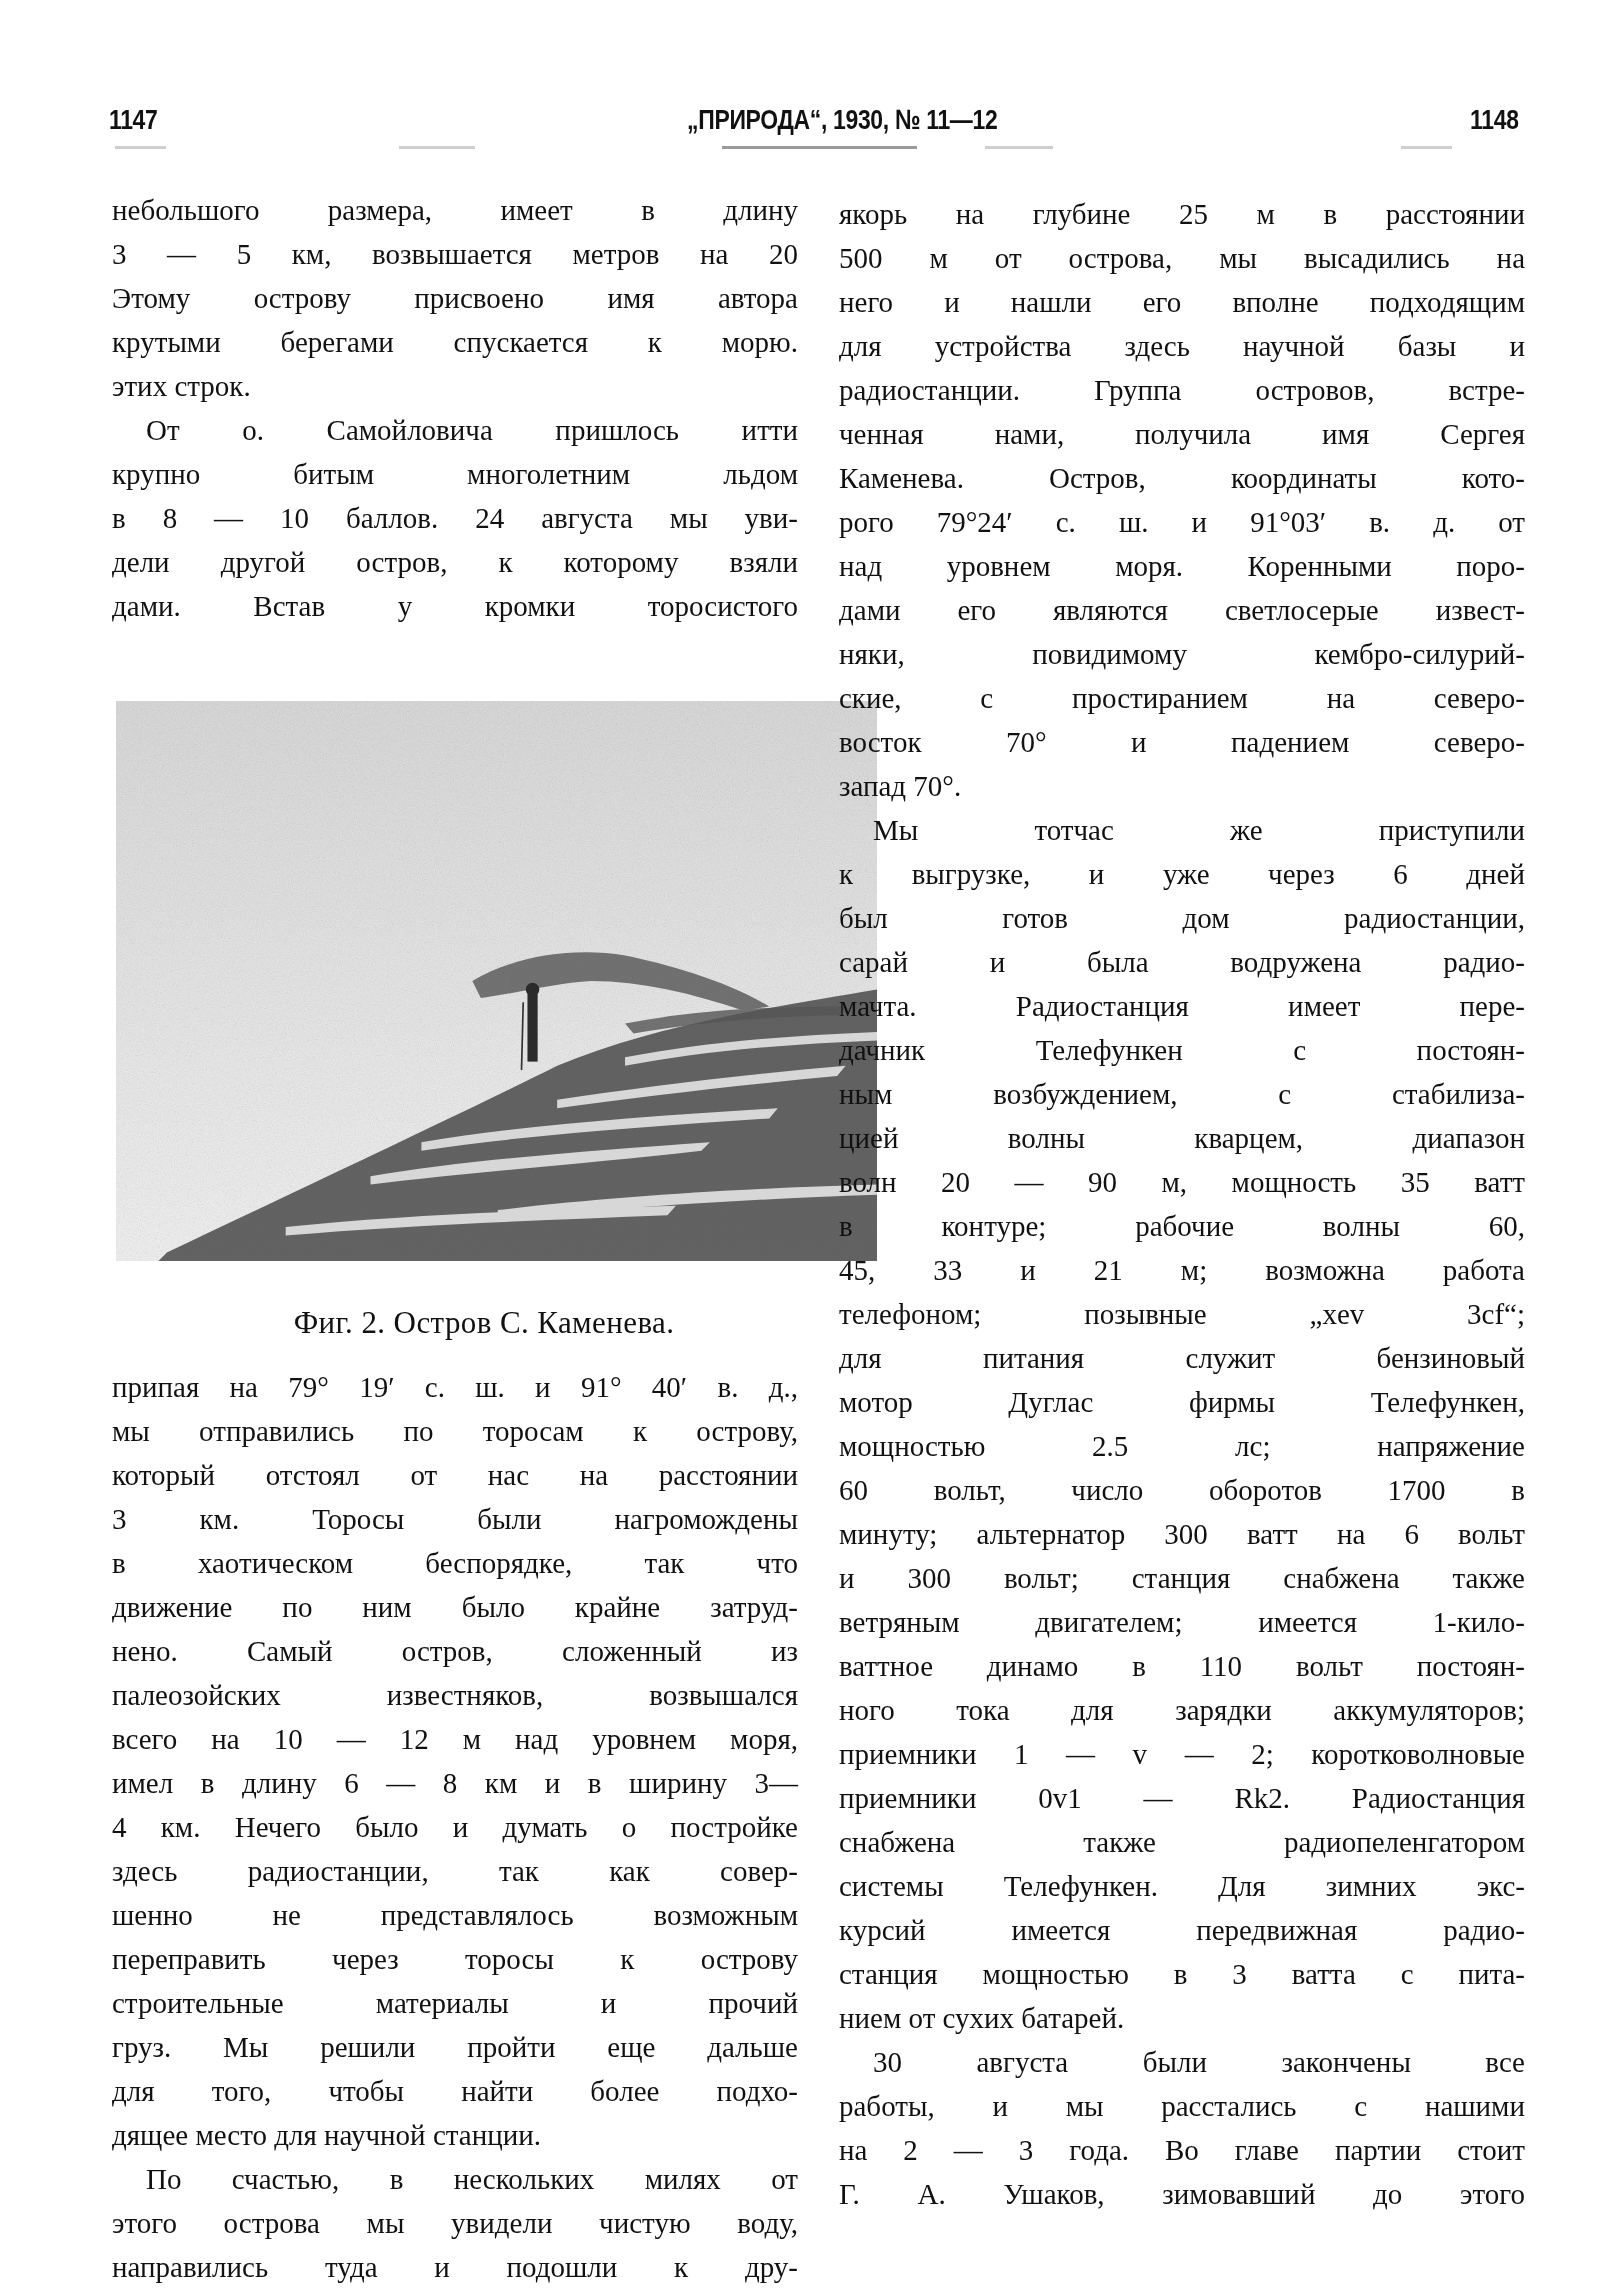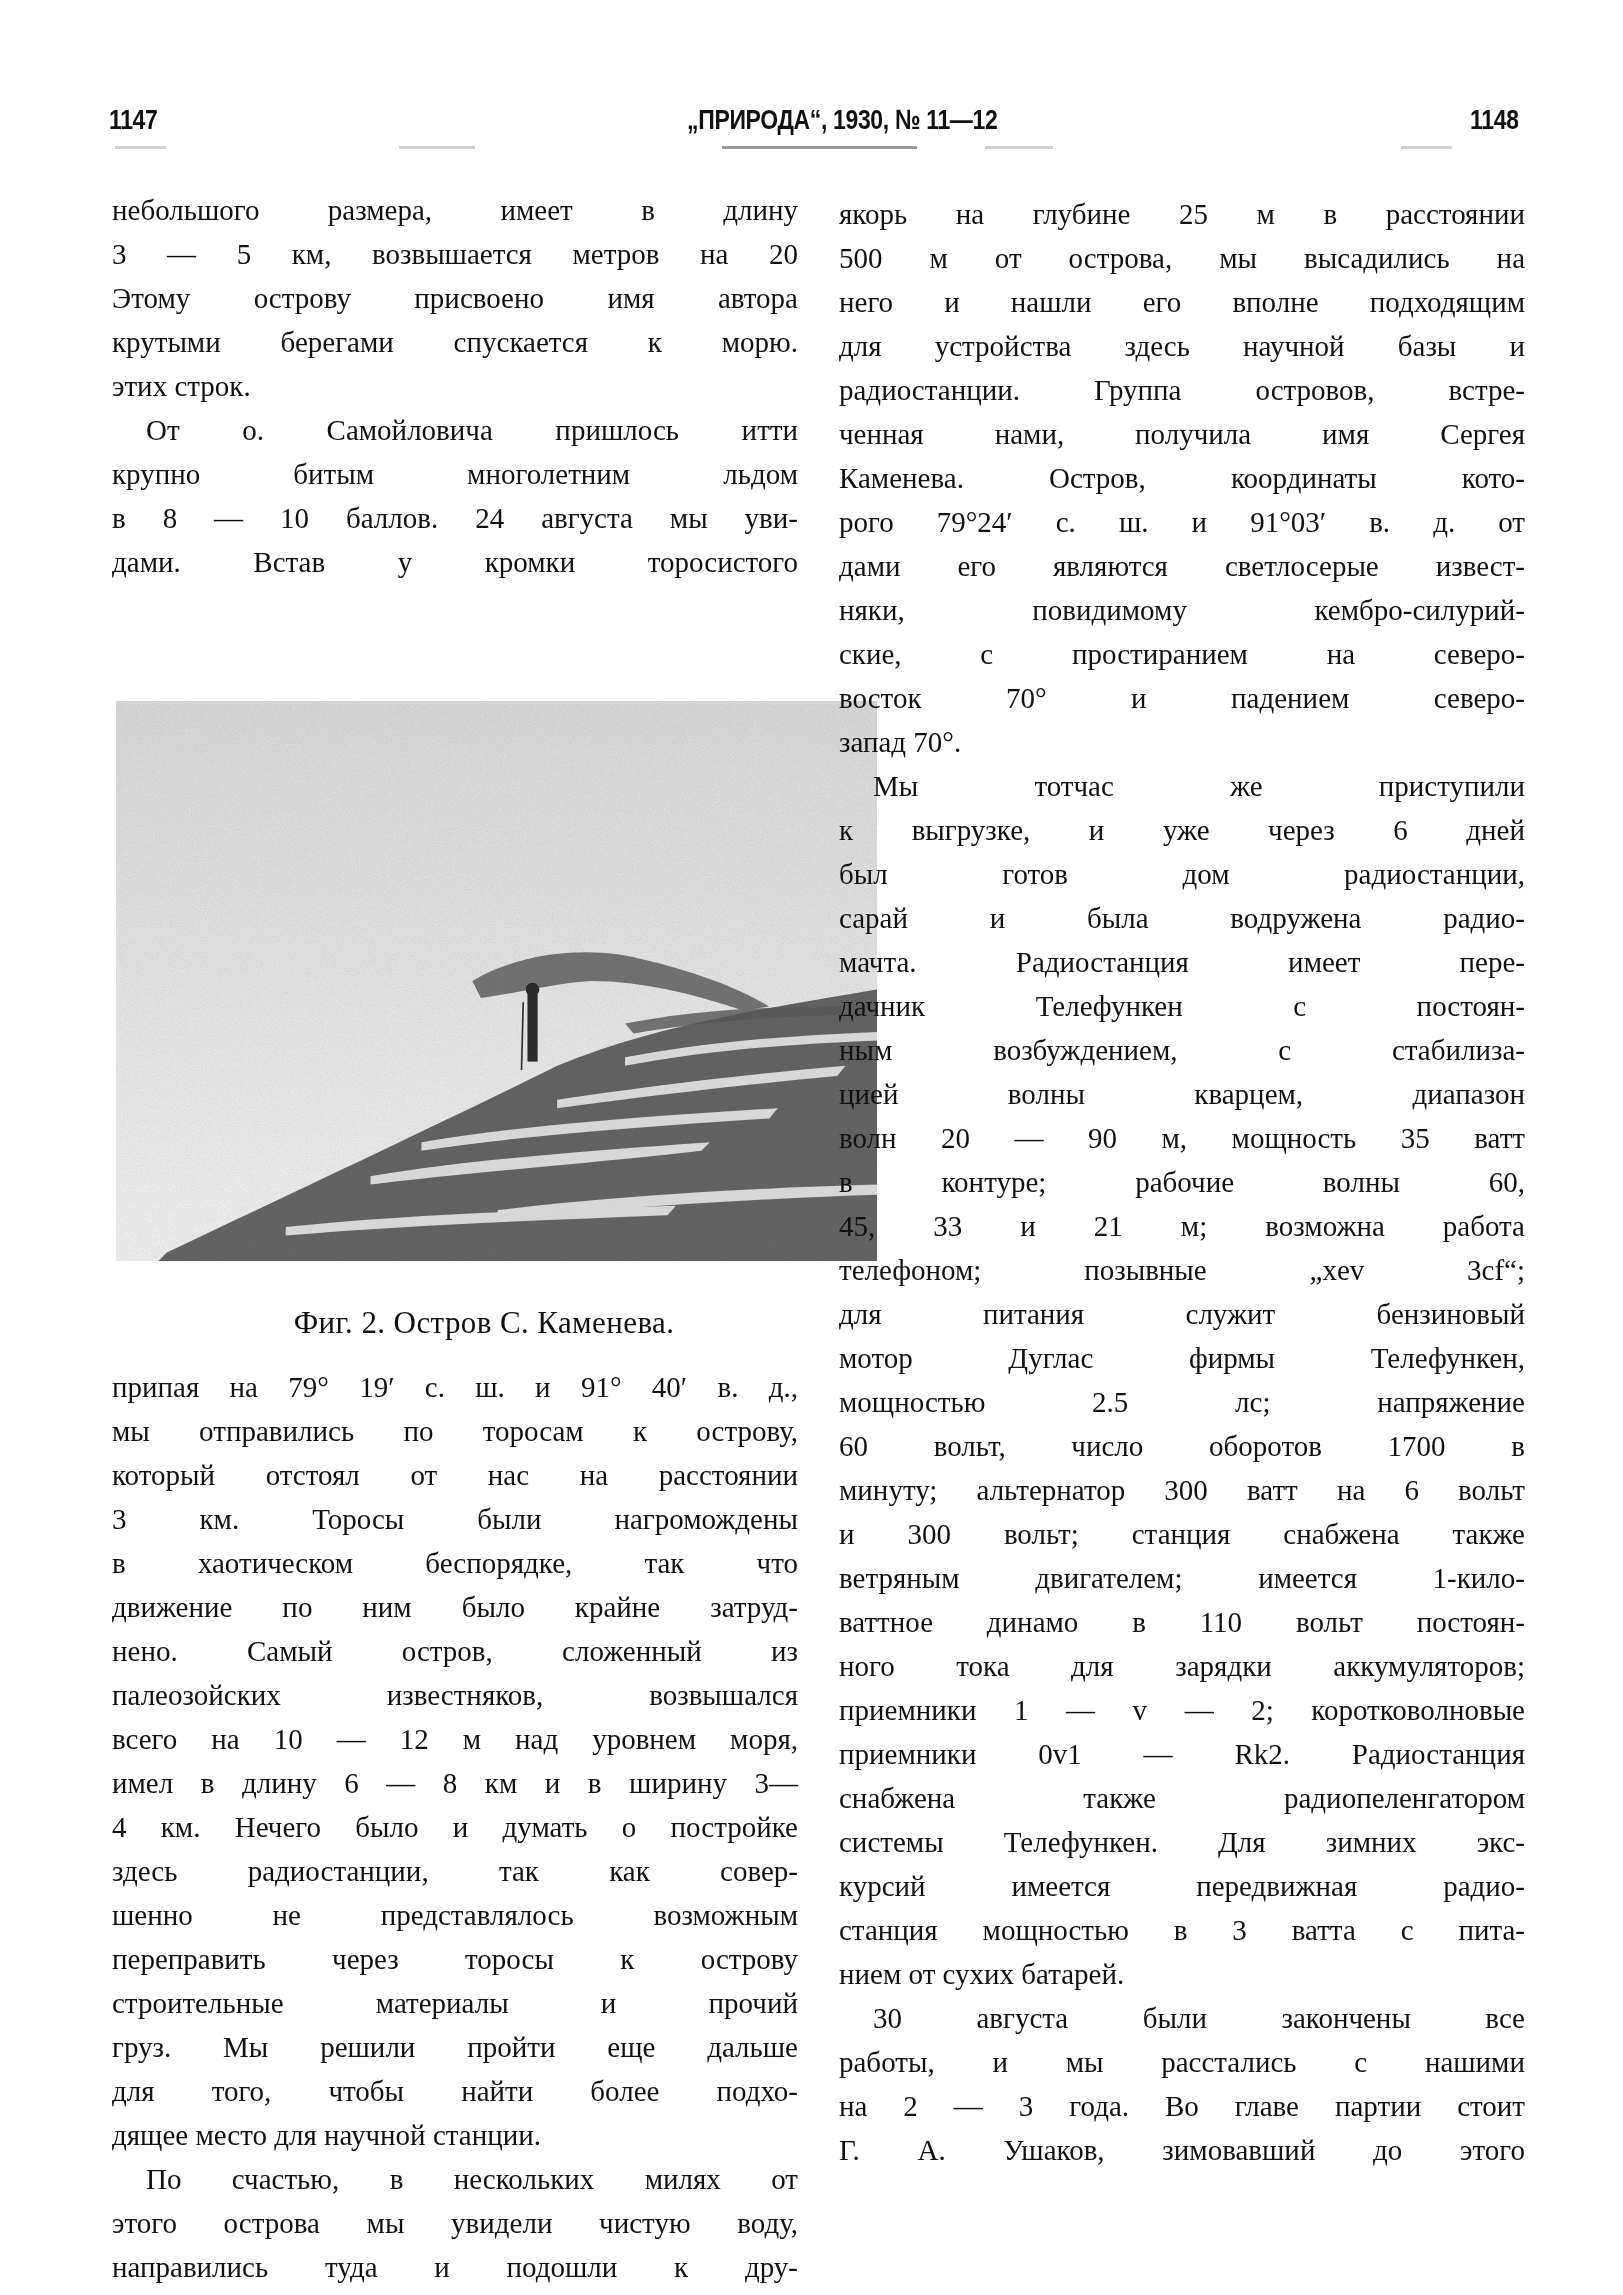--- a/index.html
+++ b/index.html
@@ -59,20 +59,21 @@
 
 <div class="col col-left">
   <span class="line">небольшого размера, имеет в длину</span>
   <span class="line">3 — 5 км, возвышается метров на 20</span>
   <span class="line">Этому острову присвоено имя автора</span>
   <span class="line">крутыми берегами спускается к морю.</span>
   <span class="line last">этих строк.</span>
   <span class="line indent">От о. Самойловича пришлось итти</span>
   <span class="line">крупно битым многолетним льдом</span>
   <span class="line">в 8 — 10 баллов. 24 августа мы уви-</span>
+  <span class="line">дели другой остров, к которому взяли</span>
   <span class="line">дами. Встав у кромки торосистого</span>
 </div>
 
 <div class="figure" title="Остров С. Каменева — фотография человека на покрытом снегом склоне">
   <svg width="761" height="560" viewBox="0 0 897 660" xmlns="http://www.w3.org/2000/svg">
     <defs>
       <filter id="grain" x="0" y="0" width="100%" height="100%">
         <feTurbulence type="fractalNoise" baseFrequency="0.9" numOctaves="2" seed="3"></feTurbulence>
         <feColorMatrix type="saturate" values="0"></feColorMatrix>
         <feComponentTransfer>
@@ -138,20 +139,21 @@
 
 <div class="col col-right">
   <span class="line">якорь на глубине 25 м в расстоянии</span>
   <span class="line">500 м от острова, мы высадились на</span>
   <span class="line">него и нашли его вполне подходящим</span>
   <span class="line">для устройства здесь научной базы и</span>
   <span class="line">радиостанции. Группа островов, встре-</span>
   <span class="line">ченная нами, получила имя Сергея</span>
   <span class="line">Каменева. Остров, координаты кото-</span>
   <span class="line">рого 79°24′ с. ш. и 91°03′ в. д. от</span>
+  <span class="line">над уровнем моря. Коренными поро-</span>
   <span class="line">дами его являются светлосерые извест-</span>
   <span class="line">няки, повидимому кембро-силурий-</span>
   <span class="line ind-img">ские, с простиранием на северо-</span>
   <span class="line ind-img">восток 70° и падением северо-</span>
   <span class="line ind-img last">запад 70°.</span>
   <span class="line ind-img" style="padding-left:34px">Мы тотчас же приступили</span>
   <span class="line ind-img">к выгрузке, и уже через 6 дней</span>
   <span class="line ind-img">был готов дом радиостанции,</span>
   <span class="line ind-img">сарай и была водружена радио-</span>
   <span class="line ind-img">мачта. Радиостанция имеет пере-</span>

